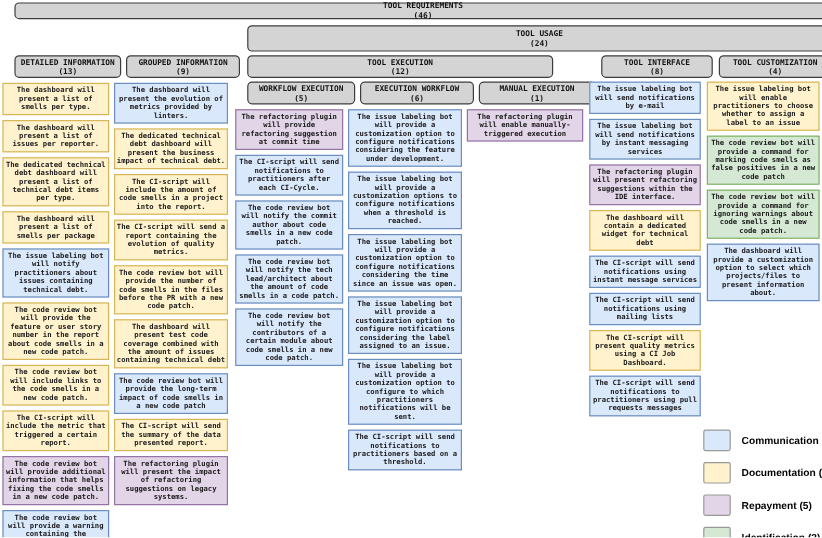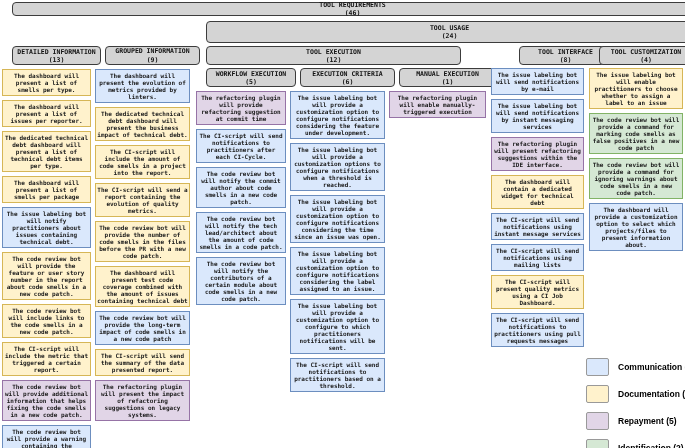--- a/index.html
+++ b/index.html
@@ -21,23 +21,23 @@
   .cat-communication  { background:#dae8fc; border-color:#6c8ebf; }
   .cat-documentation  { background:#fff2cc; border-color:#d6b656; }
   .cat-repayment      { background:#e1d5e7; border-color:#9673a6; }
   .cat-identification { background:#d5e8d4; border-color:#82b366; }
 
   
   #h-root          { left:2px;   top:2px;  width:681px; height:14px; }
   #h-info          { left:2px;   top:21px; width:188px; height:22px; }
   #h-usage         { left:196px; top:21px; width:487px; height:22px; }
   #h-detailed      { left:2px;   top:46px; width:89px;  height:19px;text-align:center; }
-  #h-grouped       { left:95px;  top:46px; width:95px;  height:19px;justify-content:space-between; }
+  #h-grouped       { left:95px;  top:46px; width:95px;  height:19px; }
   #h-execution     { left:196px; top:46px; width:255px; height:19px; }
-  #h-interface     { left:509px; top:46px; width:93px;  height:19px; }
+  #h-interface     { left:491px; top:46px; width:93px;  height:19px; }
   #h-customization { left:589px; top:46px; width:94px;  height:19px; }
   #h-workflow      { left:196px; top:68px; width:90px;  height:19px; }
   #h-criteria      { left:290px; top:68px; width:95px;  height:19px; }
   #h-manual        { left:389px; top:68px; width:97px;  height:19px; }
 
   
   #col-detailed      { left:2px;   top:69px; width:89px; }
   #col-grouped       { left:95px;  top:69px; width:95px; }
   #col-workflow      { left:196px; top:91px; width:90px; }
   #col-criteria      { left:290px; top:91px; width:95px; }
@@ -87,21 +87,21 @@
   <div class="hdr" id="h-customization">
     <span>TOOL CUSTOMIZATION</span>
     <span>(4)</span>
   </div>
 
   <div class="hdr" id="h-workflow">
     <span>WORKFLOW EXECUTION</span>
     <span>(5)</span>
   </div>
   <div class="hdr" id="h-criteria">
-    <span>EXECUTION CRITERIA</span>
+    <span>EXECUTION WORKFLOW</span>
     <span>(6)</span>
   </div>
   <div class="hdr" id="h-manual">
     <span>MANUAL EXECUTION</span>
     <span>(1)</span>
   </div>
 
   <div class="col" id="col-detailed">
       <div class="box cat-documentation">The dashboard will present a list of smells per type.</div>
       <div class="box cat-documentation">The dashboard will present a list of issues per reporter.</div>

